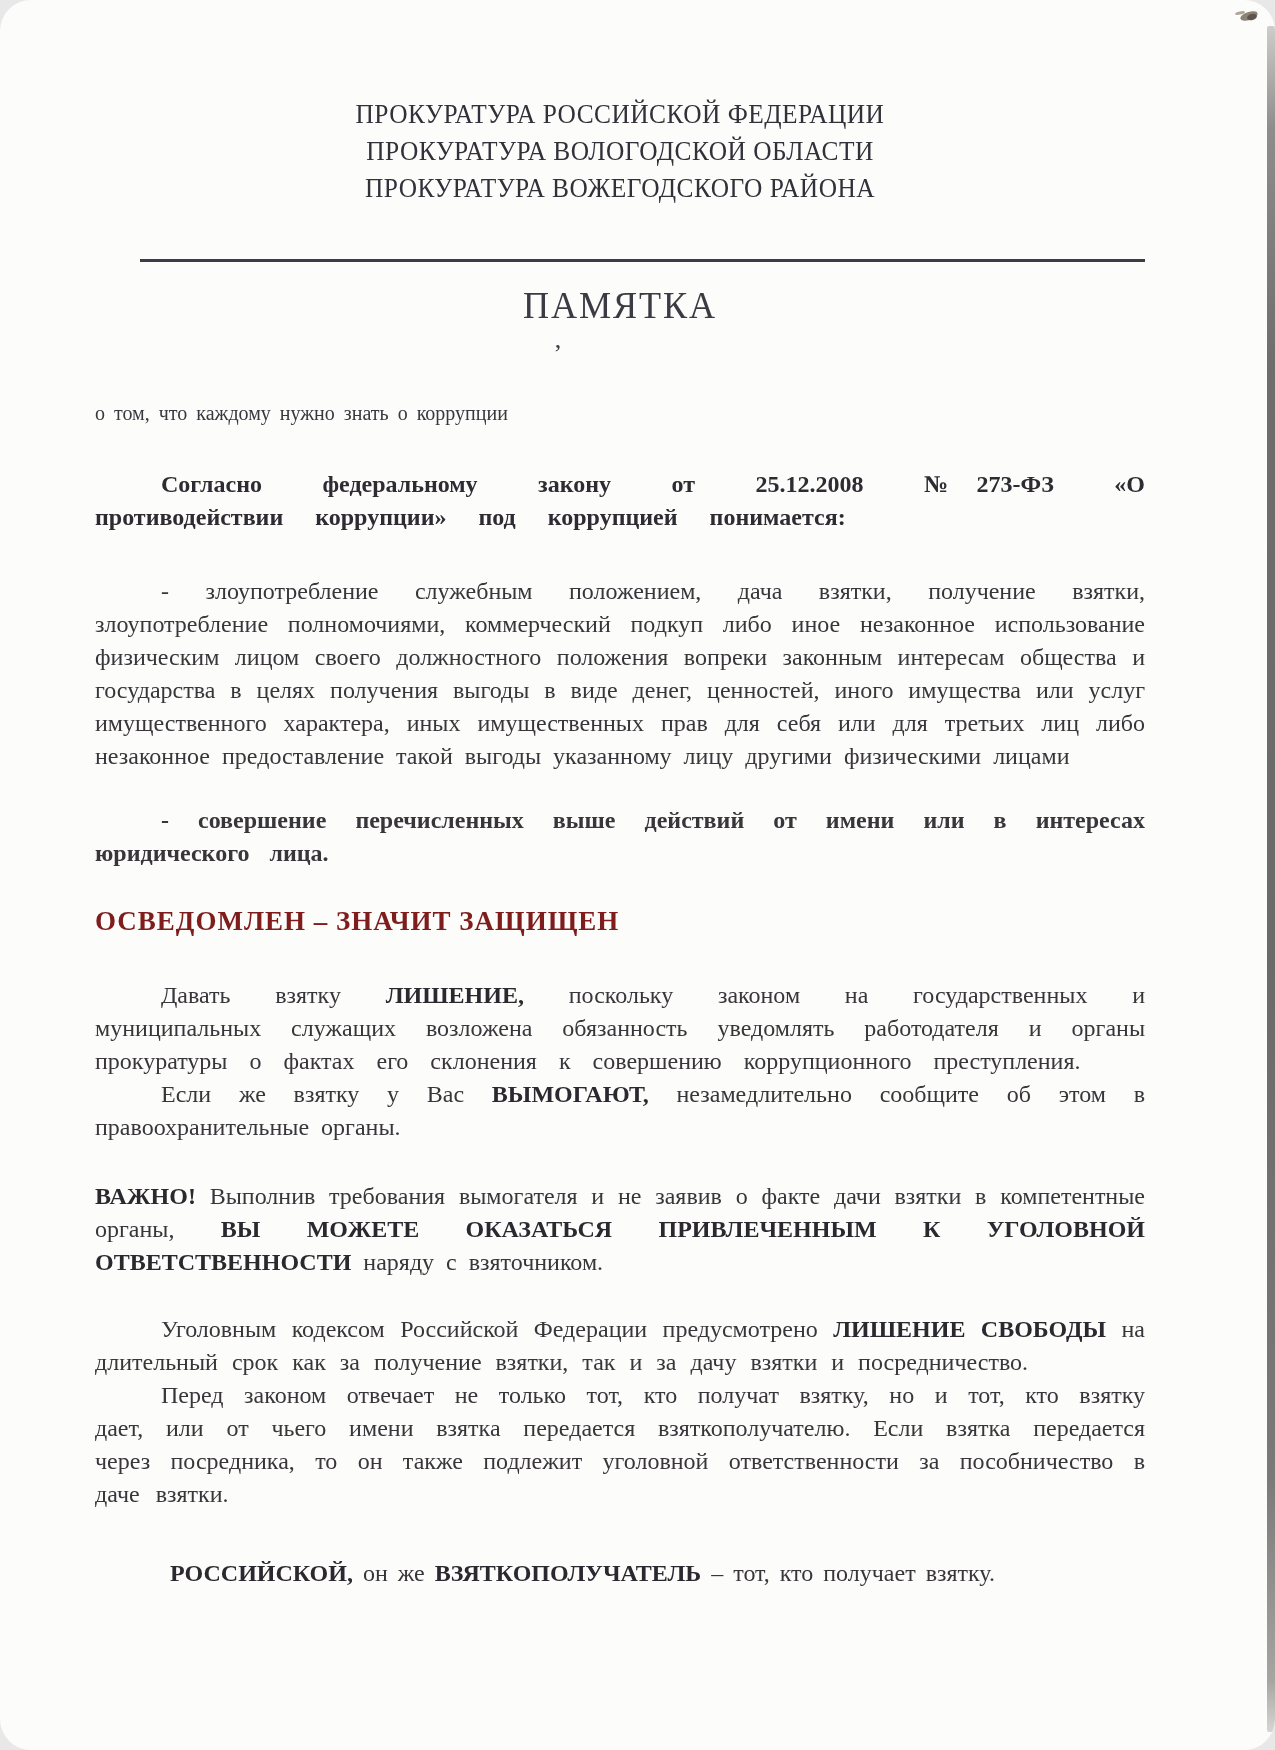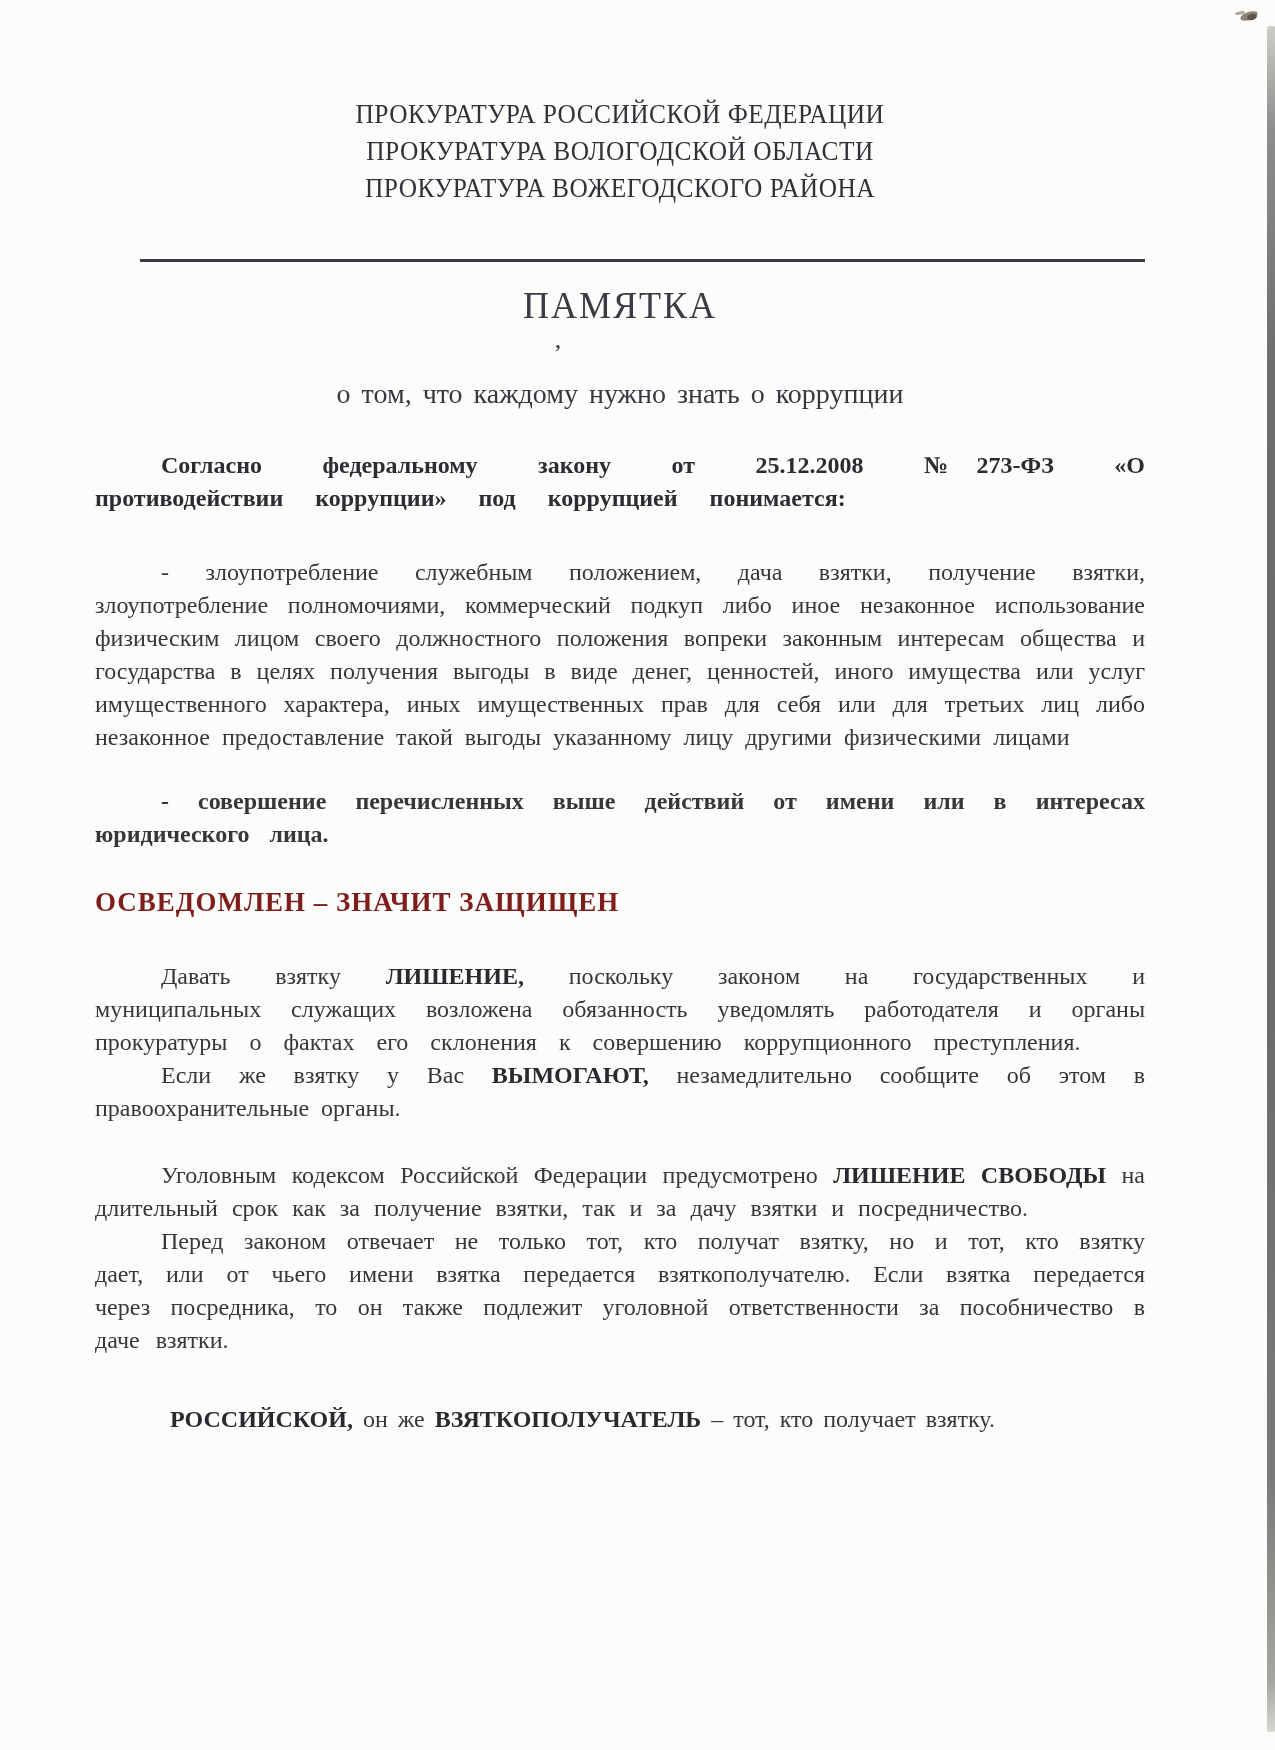--- a/index.html
+++ b/index.html
@@ -3,20 +3,21 @@
 <meta charset="utf-8">
 <style>
   html,body{margin:0;padding:0;background:#e8e8e8;}
   .page{
     position:relative;
     width:1275px;height:1750px;
     background:#fcfcfa;
     overflow:hidden;
     font-family:"Liberation Serif", serif;
     color:#38353b;
+    border-radius:31px;
   }
   .doc{
     position:absolute;left:95px;top:0;width:1050px;
     padding-top:96px;
   }
   .org-header{
     text-align:center;
     font-size:27px;line-height:37px;
     letter-spacing:.5px;
     color:#33303a;
@@ -35,23 +36,23 @@
     color:#3d3a44;
     transform:scaleX(.95);
   }
   .title-mark{
     text-align:center;
     font-size:26px;line-height:24px;
     transform:translateX(-62px);
     color:#3d3a44;
   }
   .subtitle{
-    margin-top:21px;
-    text-align:center;
-    font-size:28px;line-height:42px;
+    margin-top:40px;
+    text-align:left;
+    font-size:20px;line-height:42px;
     word-spacing:4px;
     color:#3a3740;
   }
   .para{
     margin:0;
     font-size:24px;line-height:33px;
     text-align:justify;
     text-indent:66px;
   }
   .b{font-weight:bold;color:#2b2830;}
@@ -106,20 +107,21 @@
     <p class="para p-def1">- злоупотребление служебным положением, дача взятки, получение взятки, злоупотребление полномочиями, коммерческий подкуп либо иное незаконное использование физическим лицом своего должностного положения вопреки законным интересам общества и государства в целях получения выгоды в виде денег, ценностей, иного имущества или услуг имущественного характера, иных имущественных прав для себя или для третьих лиц либо незаконное предоставление такой выгоды указанному лицу другими физическими лицами</p>
 
     <p class="para p-def2">- совершение перечисленных выше действий от имени или в интересах юридического лица.</p>
 
     <h2 class="h2">ОСВЕДОМЛЕН – ЗНАЧИТ ЗАЩИЩЕН</h2>
 
     <p class="para p-danger"><span>Давать взятку </span><span class="b">ЛИШЕНИЕ,</span><span> поскольку законом на государственных и муниципальных служащих возложена обязанность уведомлять работодателя и органы прокуратуры о фактах его склонения к совершению коррупционного преступления.</span></p>
 
     <p class="para p-extort"><span>Если же взятку у Вас </span><span class="b">ВЫМОГАЮТ,</span><span> незамедлительно сообщите об этом в правоохранительные органы.</span></p>
 
+    <p class="para p-important"><span class="b">ВАЖНО!</span><span> Выполнив требования вымогателя и не заявив о факте дачи взятки в компетентные органы, </span><span class="b">ВЫ МОЖЕТЕ ОКАЗАТЬСЯ ПРИВЛЕЧЕННЫМ К УГОЛОВНОЙ ОТВЕТСТВЕННОСТИ</span><span> наряду с взяточником.</span></p>
 
     <p class="para p-criminal"><span>Уголовным кодексом Российской Федерации предусмотрено </span><span class="b">ЛИШЕНИЕ СВОБОДЫ</span><span> на длительный срок как за получение взятки, так и за дачу взятки и посредничество.</span></p>
 
     <p class="para p-law">Перед законом отвечает не только тот, кто получат взятку, но и тот, кто взятку дает, или от чьего имени взятка передается взяткополучателю. Если взятка передается через посредника, то он также подлежит уголовной ответственности за пособничество в даче взятки.</p>
 
     <p class="para p-bribetaker"><span class="b">РОССИЙСКОЙ,</span><span> он же </span><span class="b">ВЗЯТКОПОЛУЧАТЕЛЬ</span><span> – тот, кто получает взятку.</span></p>
 
   </div>
 
   <svg class="smudge" viewBox="0 0 28 14" aria-hidden="true">

